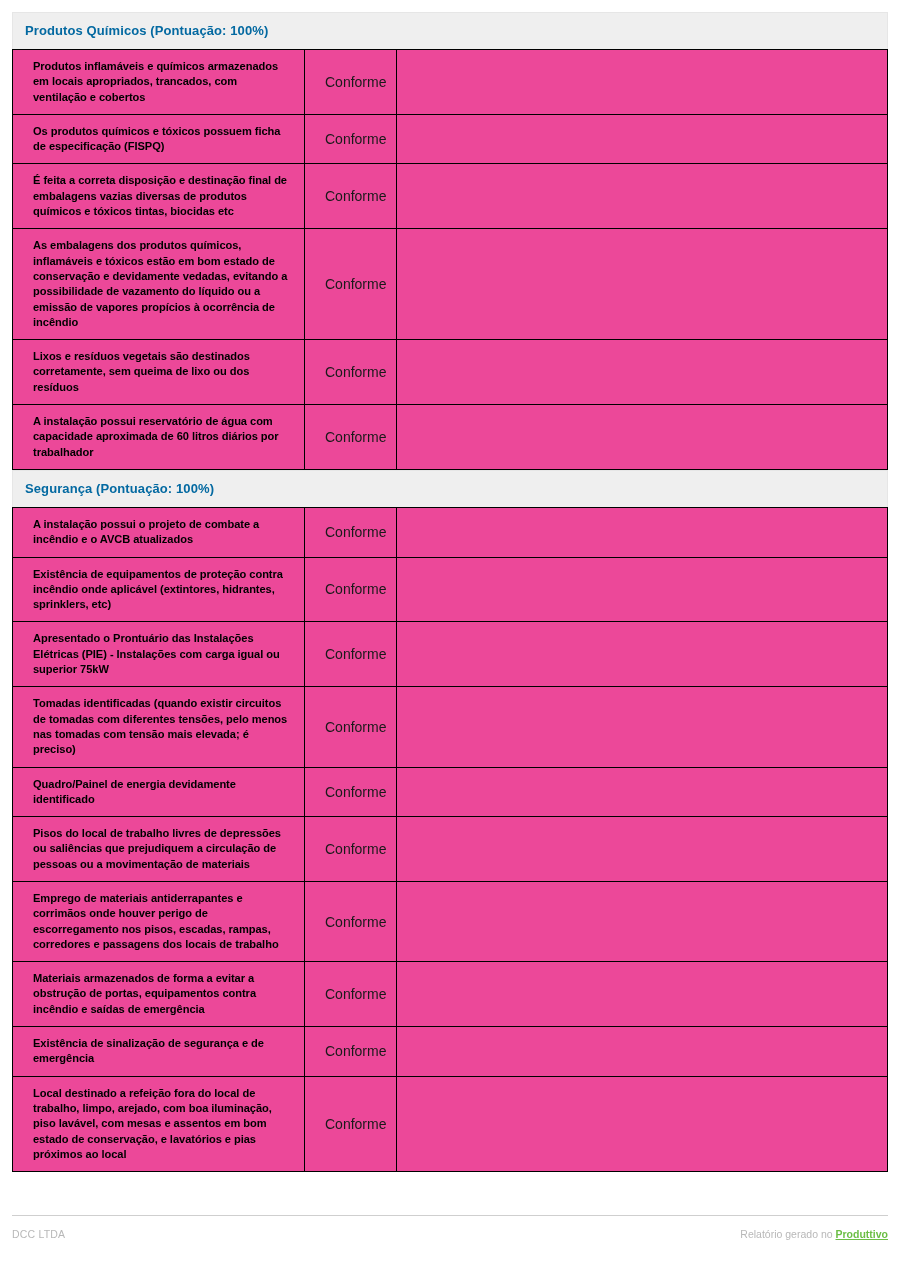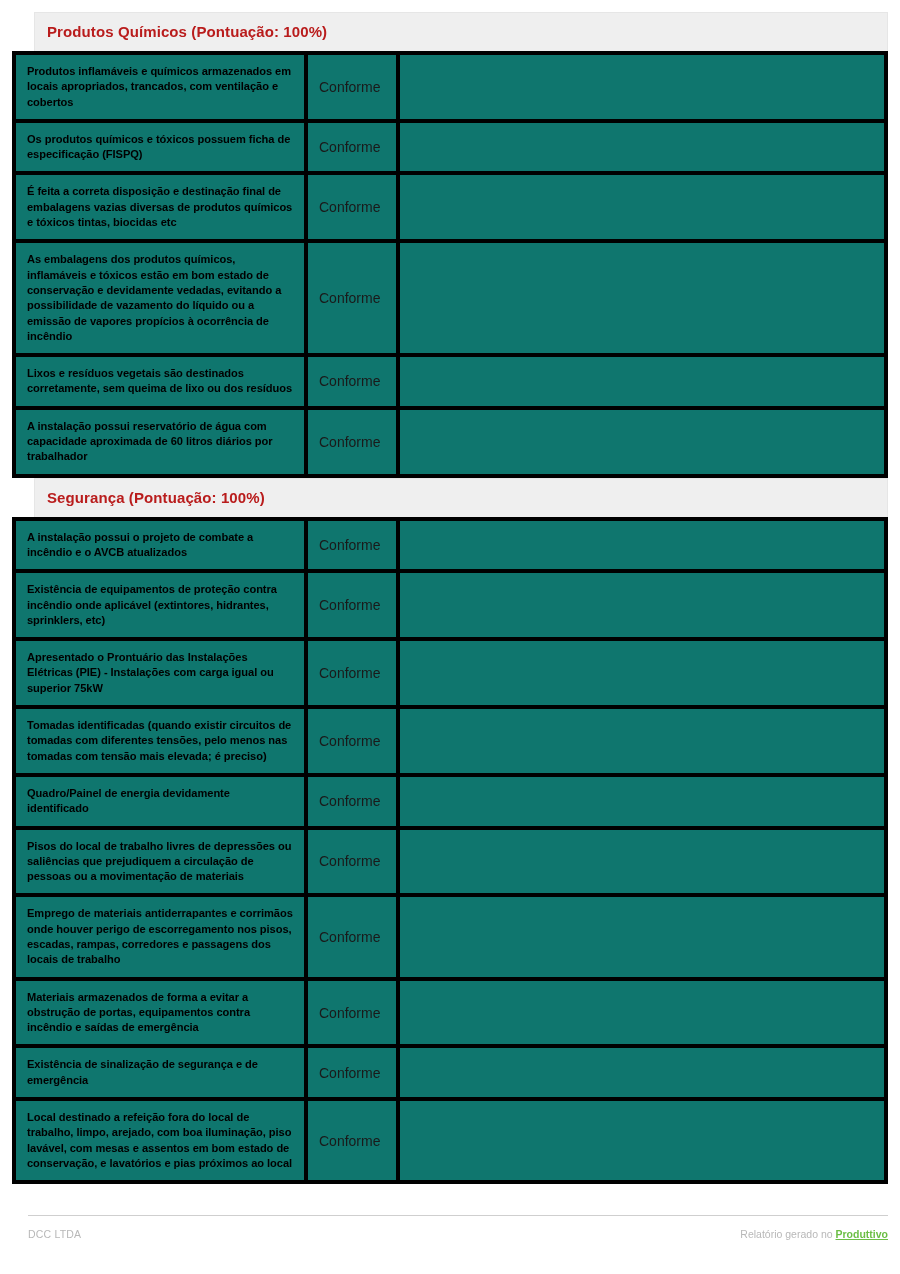--- a/index.html
+++ b/index.html
@@ -26,48 +26,47 @@
   .report-body {
     padding-top: 12px;
   }
 
   
   .section-header {
     background: #efefef;
     border: 1px solid #e6e6e6;
     border-bottom: none;
     padding: 10px 12px 11px 12px;
-    font-size: 15px;
+    font-size: 13px;
     font-weight: bold;
-    color: #b91c1c;
+    color: #0369a1;
     letter-spacing: 0.1px;
     box-sizing: border-box;
-    margin-left: 22px;
   }
   .section-header.second {
     border-top: 1px solid #e6e6e6;
   }
 
   
   table.items {
     width: 100%;
     border-collapse: collapse;
     table-layout: fixed;
     background: #ffffff;
   }
   table.items col.c-desc   { width: 292px; }
   table.items col.c-status { width: 92px;  }
   table.items col.c-notes  { width: auto;  }
 
   table.items td {
-    border: 4px solid #000000;
-    padding: 9px 11px 9px 11px;
+    border: 1px solid #000000;
+    padding: 9px 11px 9px 20px;
     vertical-align: middle;
     box-sizing: border-box;
-    background: #0f766e;
+    background: #ec4899;
   }
   td.desc {
     font-size: 11.1px;
     font-weight: bold;
     line-height: 1.38;
     color: #000000;
     letter-spacing: -0.05px;
   }
   td.status {
     font-size: 14px;
@@ -76,21 +75,21 @@
     white-space: nowrap;
   }
   td.notes {
     font-size: 11px;
     color: #333333;
   }
 
   
   .footer {
     position: absolute;
-    left: 28px;
+    left: 12px;
     right: 12px;
     bottom: 34px;
     margin-top: 14px;
   }
   .footer-rule {
     border-top: 1px solid #cfcfcf;
     margin-bottom: 12px;
   }
   .footer-row {
     display: flex;

